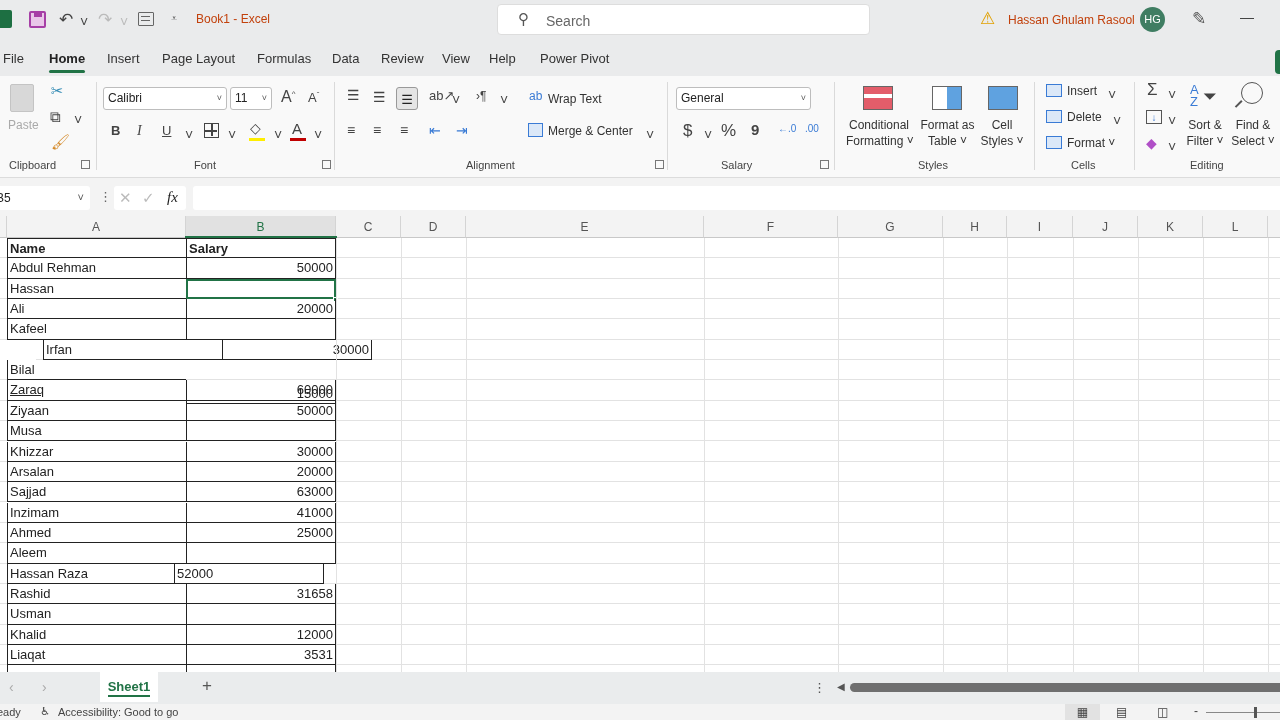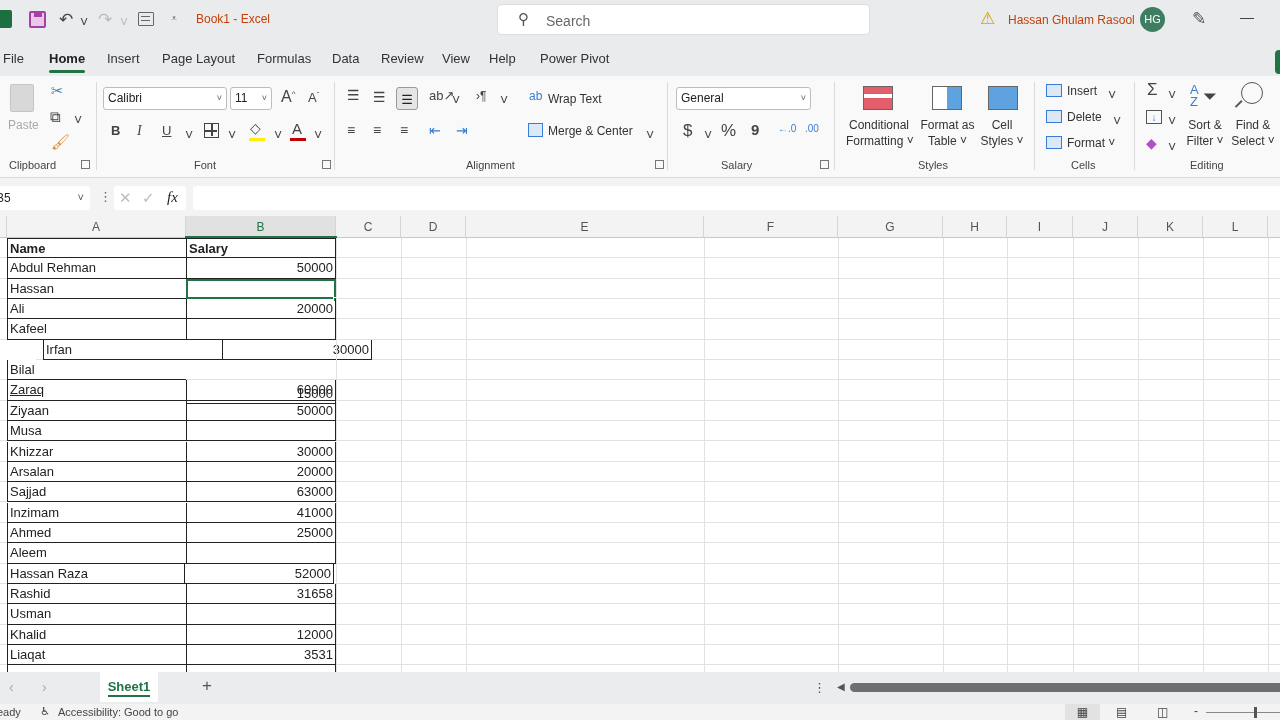--- a/index.html
+++ b/index.html
@@ -313,21 +313,21 @@
         <div class="cell" style="left: 186px; width: 150px; border-bottom: 1px solid rgb(34, 34, 34); border-left: 1px solid rgb(34, 34, 34); border-right: 1px solid rgb(34, 34, 34); text-align: right;">25000</div>
       </div>
       <div class="row" style="top: 327.25px;">
         <div class="gline" style="left: 0px; bottom: 0px; width: 1280px; height: 1px;"></div>
         <div class="cell" style="left: 7px; width: 179px; border-bottom: 1px solid rgb(34, 34, 34); border-left: 1px solid rgb(34, 34, 34);">Aleem</div>
         <div class="cell" style="left: 186px; width: 150px; border-bottom: 1px solid rgb(34, 34, 34); border-left: 1px solid rgb(34, 34, 34); border-right: 1px solid rgb(34, 34, 34); text-align: right;"></div>
       </div>
       <div class="row" style="top: 347.6px;">
         <div class="gline" style="left: 0px; bottom: 0px; width: 1280px; height: 1px;"></div>
         <div class="cell" style="left: 7px; width: 179px; border-bottom: 1px solid rgb(34, 34, 34); border-left: 1px solid rgb(34, 34, 34);">Hassan Raza</div>
-        <div class="cell" style="left: 184px; width: 150px; border-bottom: 1px solid rgb(34, 34, 34); border-left: 1px solid rgb(34, 34, 34); border-right: 1px solid rgb(34, 34, 34); text-align: right;">52000</div>
+        <div class="cell" style="left: 174px; width: 150px; border-bottom: 1px solid rgb(34, 34, 34); border-left: 1px solid rgb(34, 34, 34); border-right: 1px solid rgb(34, 34, 34); text-align: left;">52000</div>
       </div>
       <div class="row" style="top: 367.95px;">
         <div class="gline" style="left: 0px; bottom: 0px; width: 1280px; height: 1px;"></div>
         <div class="cell" style="left: 7px; width: 179px; border-bottom: 1px solid rgb(34, 34, 34); border-left: 1px solid rgb(34, 34, 34);">Rashid</div>
         <div class="cell" style="left: 186px; width: 150px; border-bottom: 1px solid rgb(34, 34, 34); border-left: 1px solid rgb(34, 34, 34); border-right: 1px solid rgb(34, 34, 34); text-align: right;">31658</div>
       </div>
       <div class="row" style="top: 388.3px;">
         <div class="gline" style="left: 0px; bottom: 0px; width: 1280px; height: 1px;"></div>
         <div class="cell" style="left: 7px; width: 179px; border-bottom: 1px solid rgb(34, 34, 34); border-left: 1px solid rgb(34, 34, 34);">Usman</div>
         <div class="cell" style="left: 186px; width: 150px; border-bottom: 1px solid rgb(34, 34, 34); border-left: 1px solid rgb(34, 34, 34); border-right: 1px solid rgb(34, 34, 34); text-align: right;"></div>

